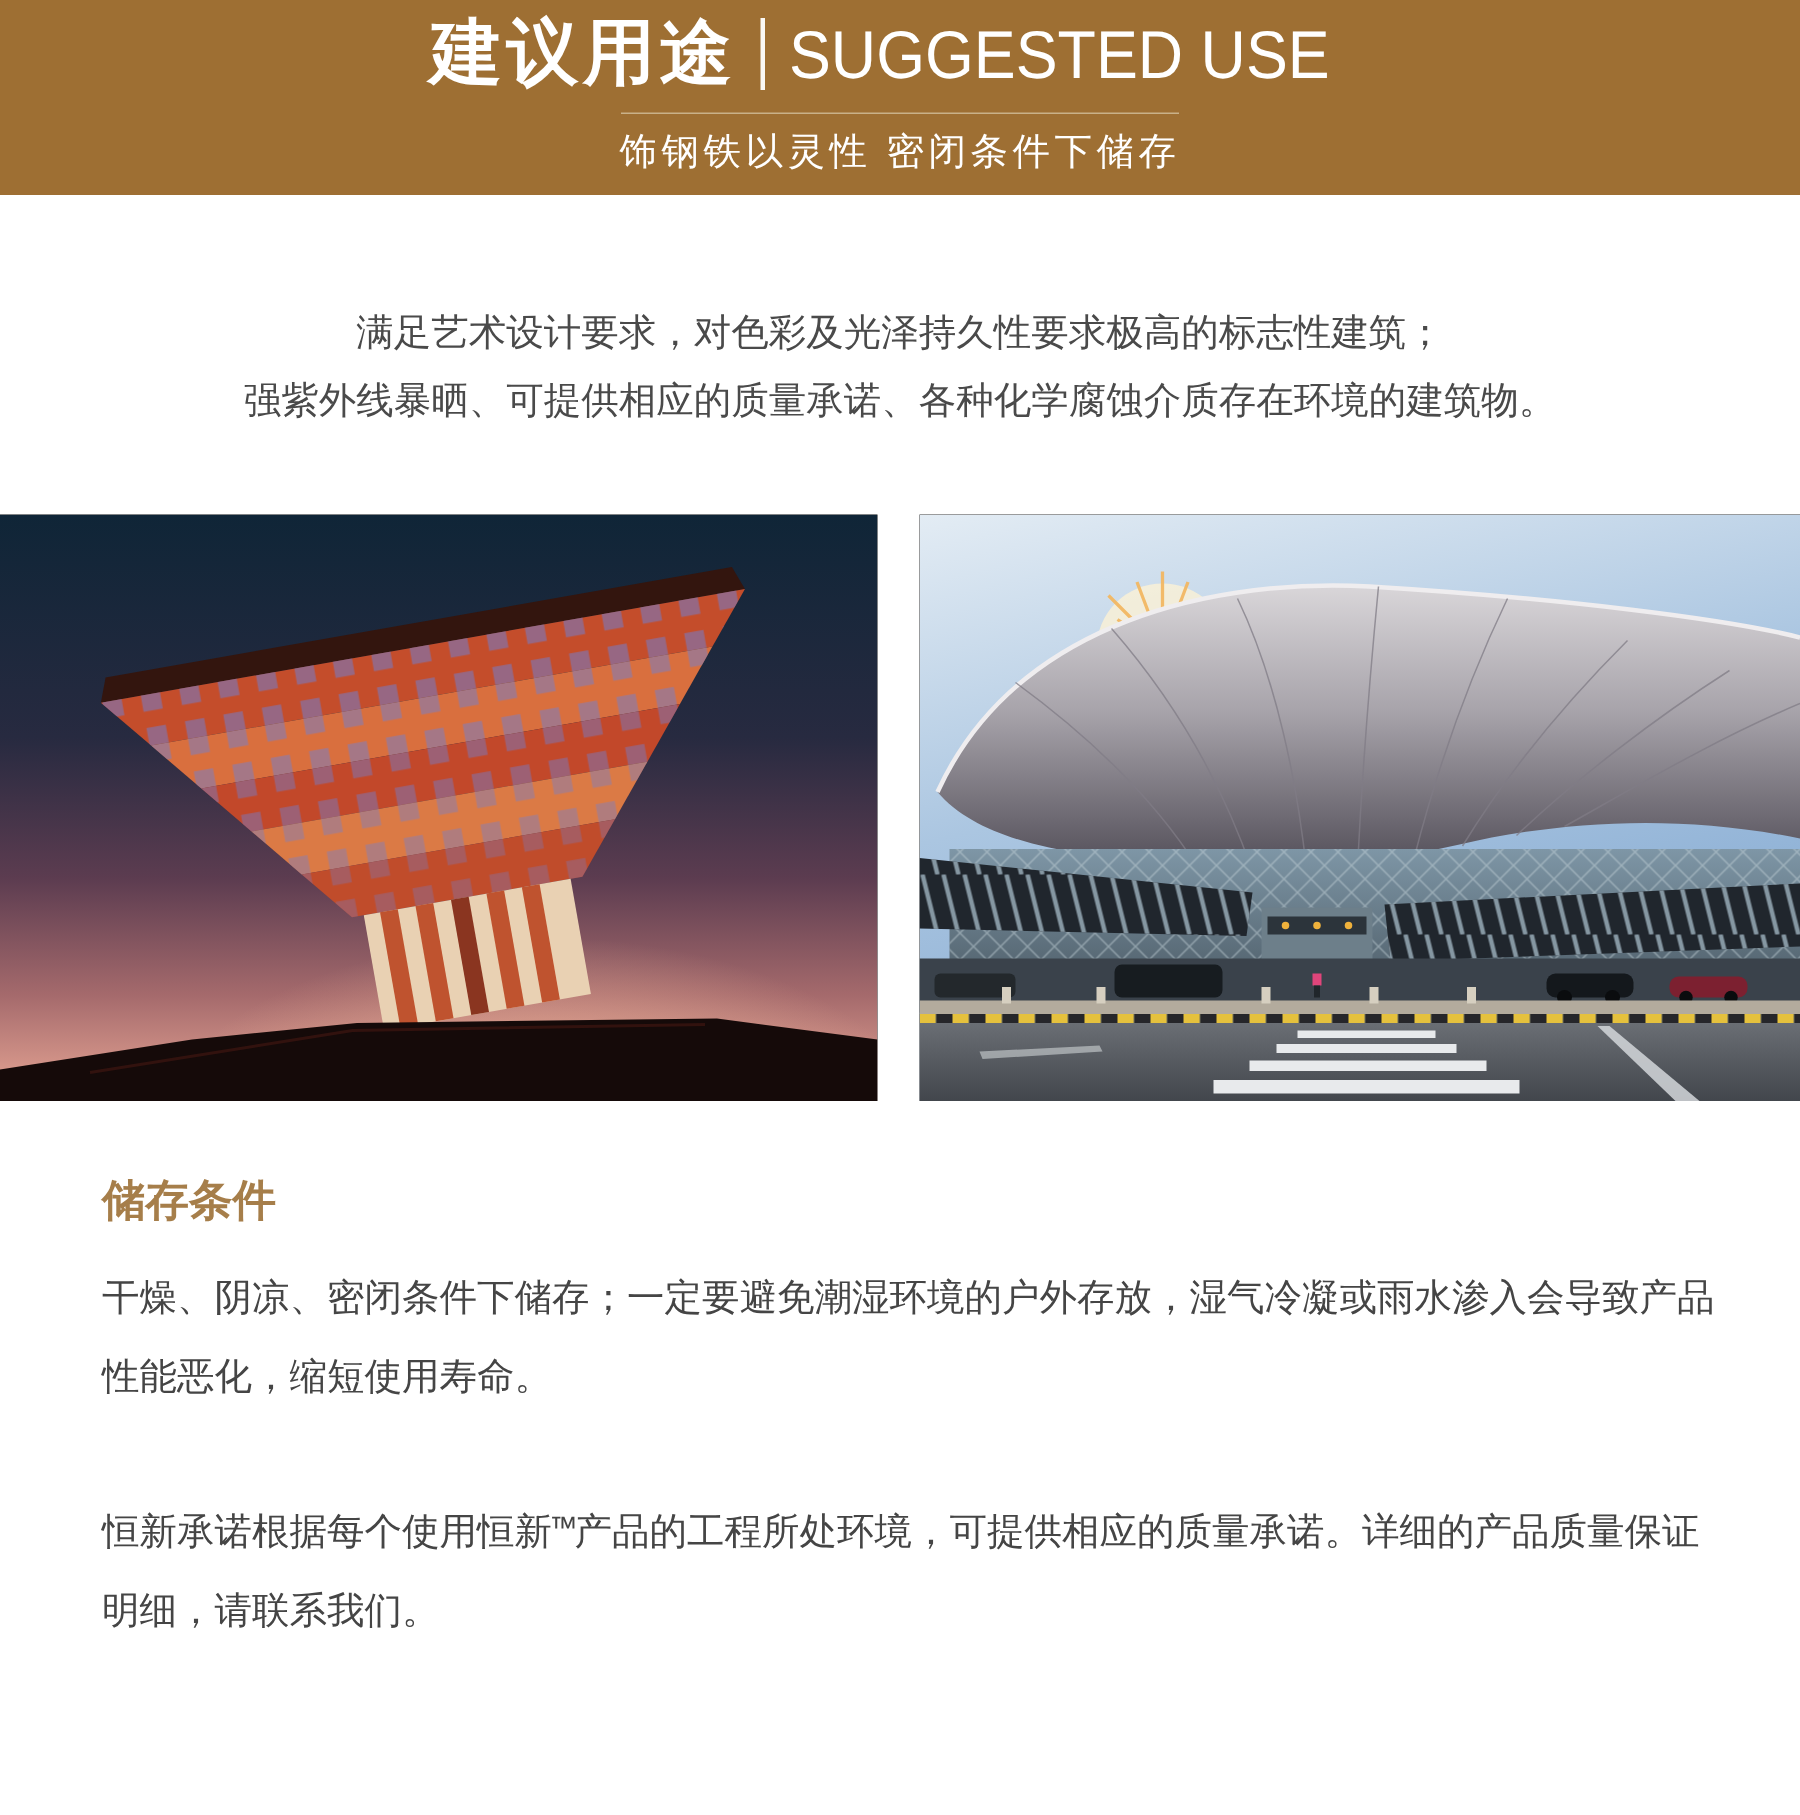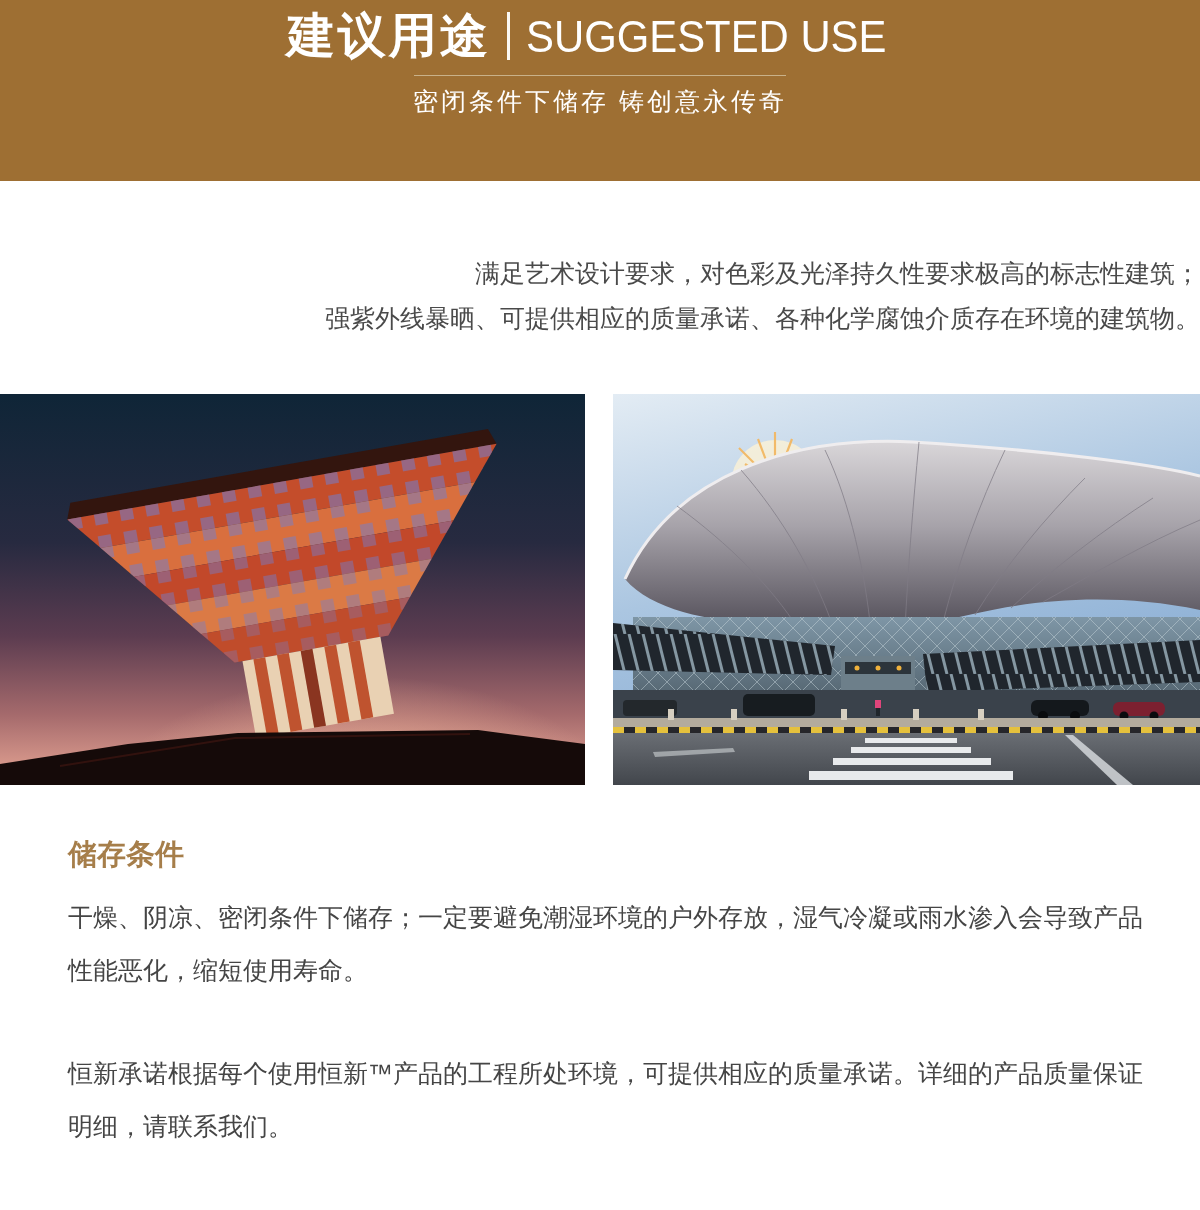--- a/index.html
+++ b/index.html
@@ -4,64 +4,64 @@
 <style>
   html,body{margin:0;padding:0;}
   body{
     width:1200px;height:1210px;
     background:#ffffff;
     font-family:"Liberation Sans","DejaVu Sans",sans-serif;
     overflow:hidden;
   }
   
   .banner{
-    height:181px;
+    height:130px;
     background:#9e6f33;
     color:#ffffff;
     text-align:center;
     overflow:hidden;
   }
   .title-row{
     margin-top:7px;
     display:flex;justify-content:center;align-items:center;
     height:58px;gap:16px;
   }
   .title-zh{font-size:48px;font-weight:bold;letter-spacing:3px;line-height:1;}
   .title-sep{width:3px;height:48px;background:rgba(255,255,255,.95);}
   .title-en{font-size:45px;font-weight:normal;letter-spacing:0;line-height:1;transform:scaleX(.93);transform-origin:left center;}
   .banner-underline{width:372px;height:1px;background:#c9b189;margin:10px auto 0;}
   .slogan{font-size:25px;margin-top:11px;letter-spacing:3px;line-height:1.15;}
   .tagline{font-size:13px;margin-top:14px;letter-spacing:1.6px;color:rgba(255,255,255,.96);line-height:1;}
   
-  .intro{margin-top:70px;text-align:right;font-size:25px;color:#4a4a4a;line-height:45px;}
+  .intro{margin-top:70px;text-align:center;font-size:25px;color:#4a4a4a;line-height:45px;}
   
   .gallery{margin-top:53px;display:flex;gap:28px;}
   .photo{height:391px;overflow:hidden;background:#222;}
   .photo svg{display:block;}
   .photo-left{width:585px;}
   .photo-right{width:587px;}
   
-  .section{margin-left:68px;margin-right:55px;}
+  .section{margin-left:68px;margin-right:55px;font-family:Liberation Mono, monospace;}
   .section-heading{font-size:29px;font-weight:bold;color:#a67e4a;margin:0;line-height:34px;}
   .section-body{font-size:25px;color:#454545;line-height:53px;margin:20px 0 0 0;max-width:1078px;}
   .section-storage{margin-top:52px;}
   .section-quality{margin-top:50px;}
   .section-quality .section-body{margin-top:18px;}
 </style>
 </head>
 <body>
 
 <div class="banner">
   <div class="title-row">
     <span class="title-zh">建议用途</span>
     <span class="title-sep"></span>
     <span class="title-en">SUGGESTED USE</span>
   </div>
   <div class="banner-underline"></div>
-  <div class="slogan">密闭条件下储存  铸创意永传奇</div>
+  <div class="slogan">饰钢铁以灵性  密闭条件下储存</div>
 </div>
 
 <div class="intro">
   <div>满足艺术设计要求，对色彩及光泽持久性要求极高的标志性建筑；</div>
   <div>强紫外线暴晒、可提供相应的质量承诺、各种化学腐蚀介质存在环境的建筑物。</div>
 </div>
 
 <div class="gallery">
 
   <div class="photo photo-left">

